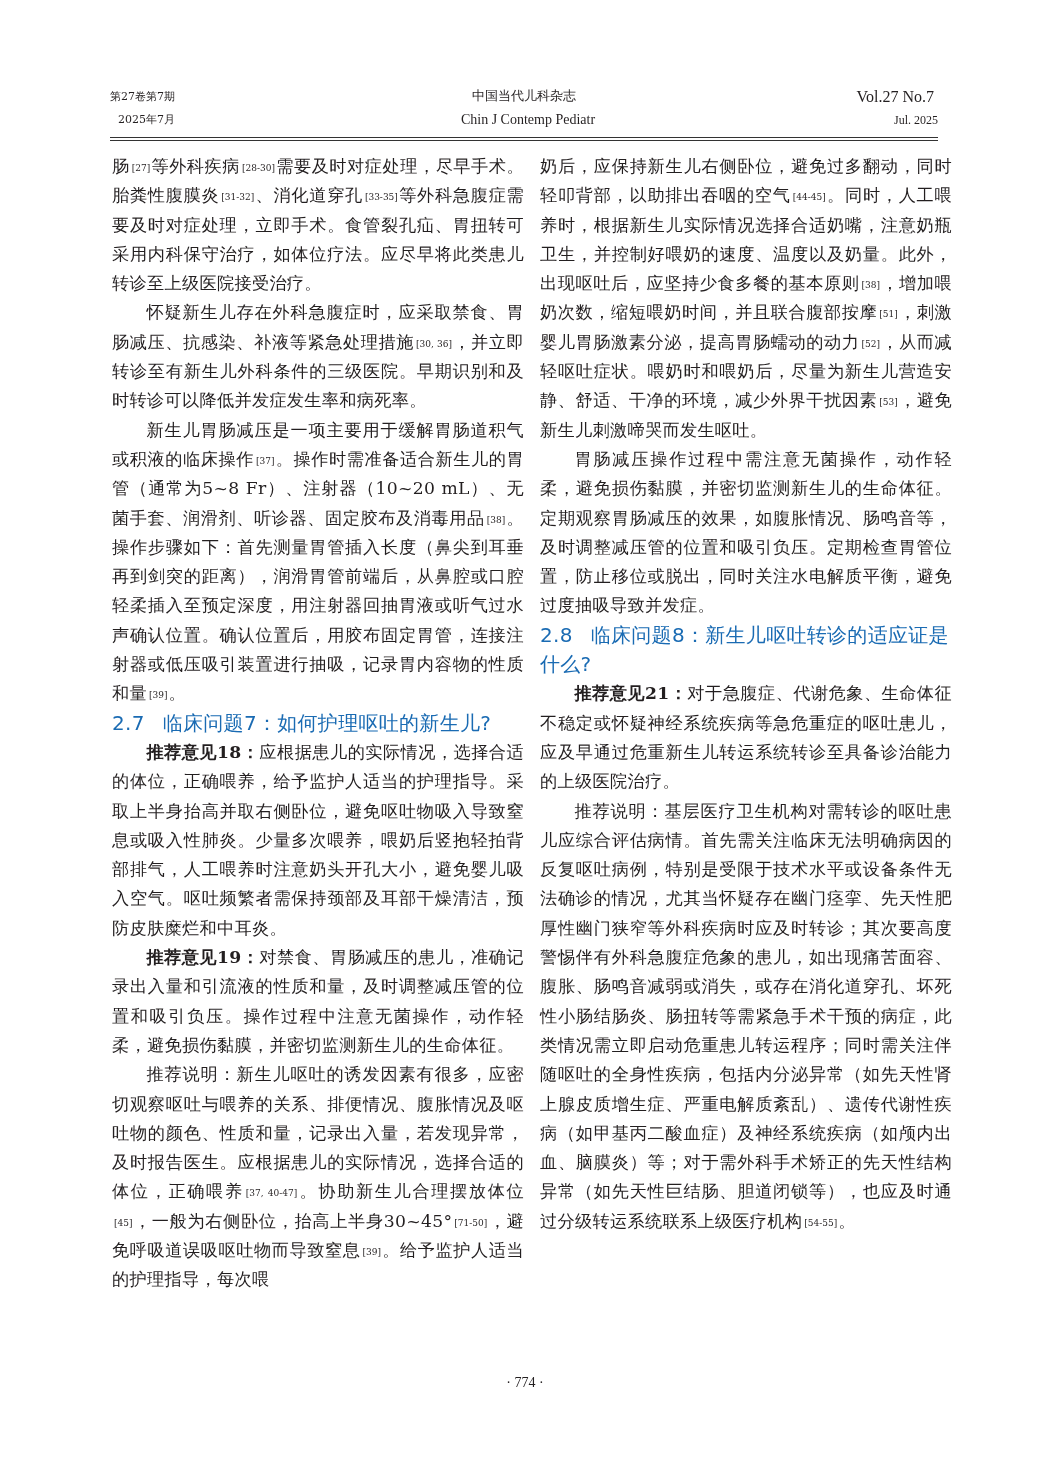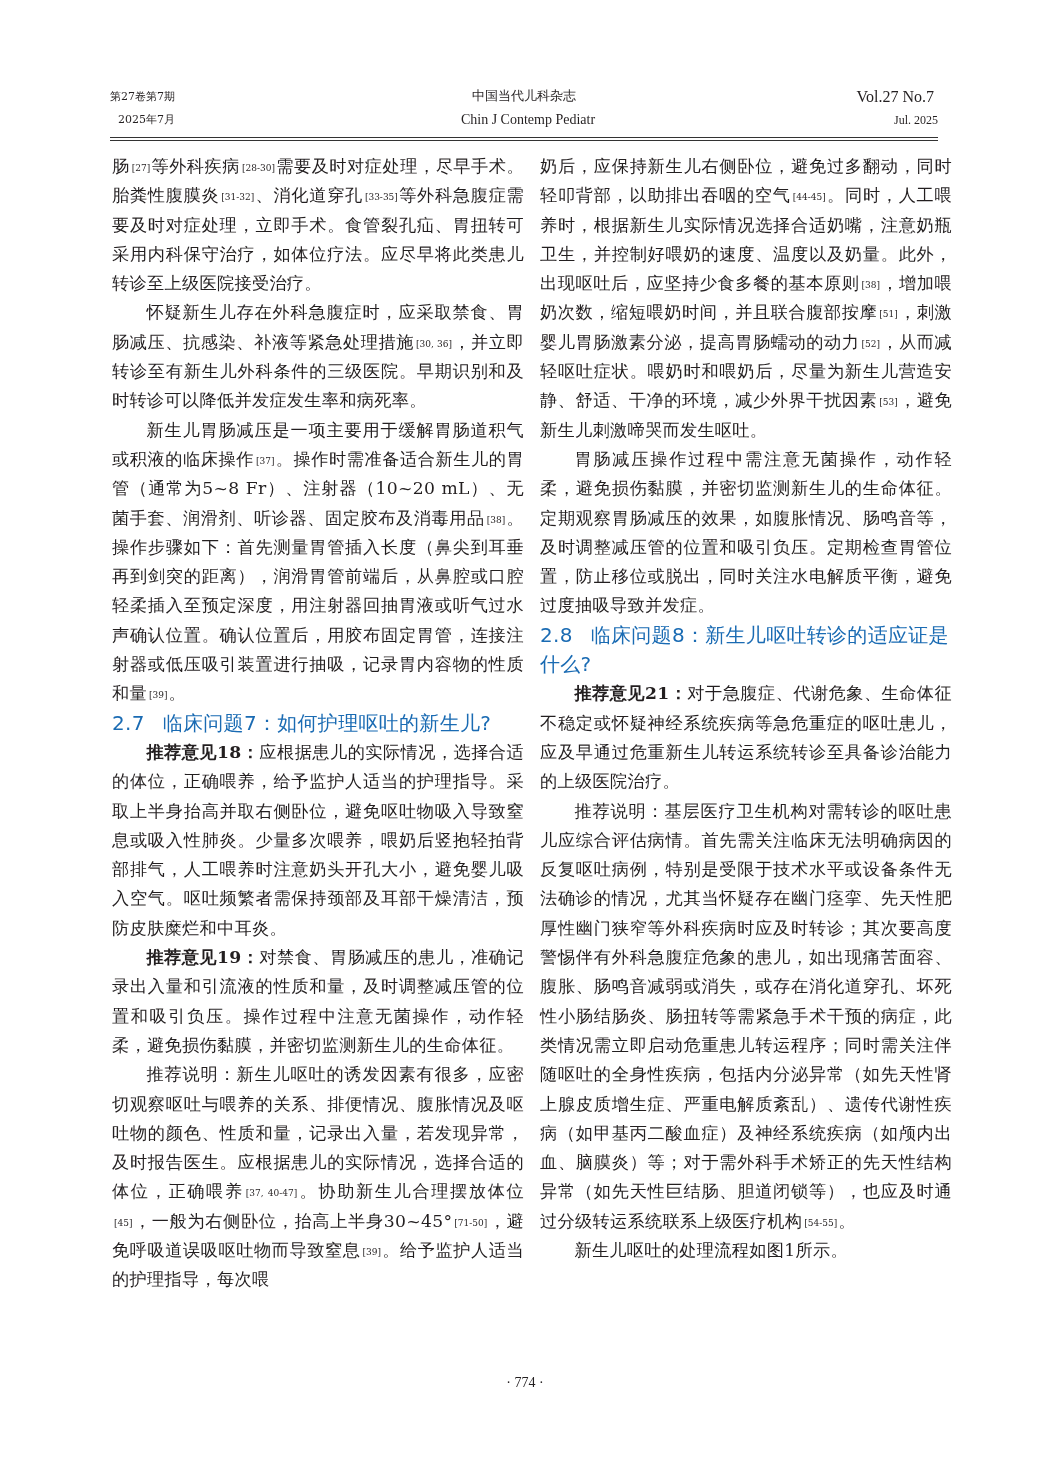--- a/index.html
+++ b/index.html
@@ -74,16 +74,15 @@
   <p class="para indent">胃肠减压操作过程中需注意无菌操作，动作轻柔，避免损伤黏膜，并密切监测新生儿的生命体征。定期观察胃肠减压的效果，如腹胀情况、肠鸣音等，及时调整减压管的位置和吸引负压。定期检查胃管位置，防止移位或脱出，同时关注水电解质平衡，避免过度抽吸导致并发症。</p>
   <p class="h2">
     <span class="num">2.8</span><span>临床问题8：新生儿呕吐转诊的适应证是什么?</span>
   </p>
   <p class="para indent">
     <span class="bold">推荐意见21：</span><span>对于急腹症、代谢危象、生命体征不稳定或怀疑神经系统疾病等急危重症的呕吐患儿，应及早通过危重新生儿转运系统转诊至具备诊治能力的上级医院治疗。</span>
   </p>
   <p class="para indent">
     <span>推荐说明：基层医疗卫生机构对需转诊的呕吐患儿应综合评估病情。首先需关注临床无法明确病因的反复呕吐病例，特别是受限于技术水平或设备条件无法确诊的情况，尤其当怀疑存在幽门痉挛、先天性肥厚性幽门狭窄等外科疾病时应及时转诊；其次要高度警惕伴有外科急腹症危象的患儿，如出现痛苦面容、腹胀、肠鸣音减弱或消失，或存在消化道穿孔、坏死性小肠结肠炎、肠扭转等需紧急手术干预的病症，此类情况需立即启动危重患儿转运程序；同时需关注伴随呕吐的全身性疾病，包括内分泌异常（如先天性肾上腺皮质增生症、严重电解质紊乱）、遗传代谢性疾病（如甲基丙二酸血症）及神经系统疾病（如颅内出血、脑膜炎）等；对于需外科手术矫正的先天性结构异常（如先天性巨结肠、胆道闭锁等），也应及时通过分级转运系统联系上级医疗机构</span><span class="cite">[54-55]</span><span>。</span>
   </p>
-  <p class="para indent">新生儿呕吐的处理流程如图1所示。</p>
 </div>
 
 <div class="page-number">· 774 ·</div>
 
 </body></html>

